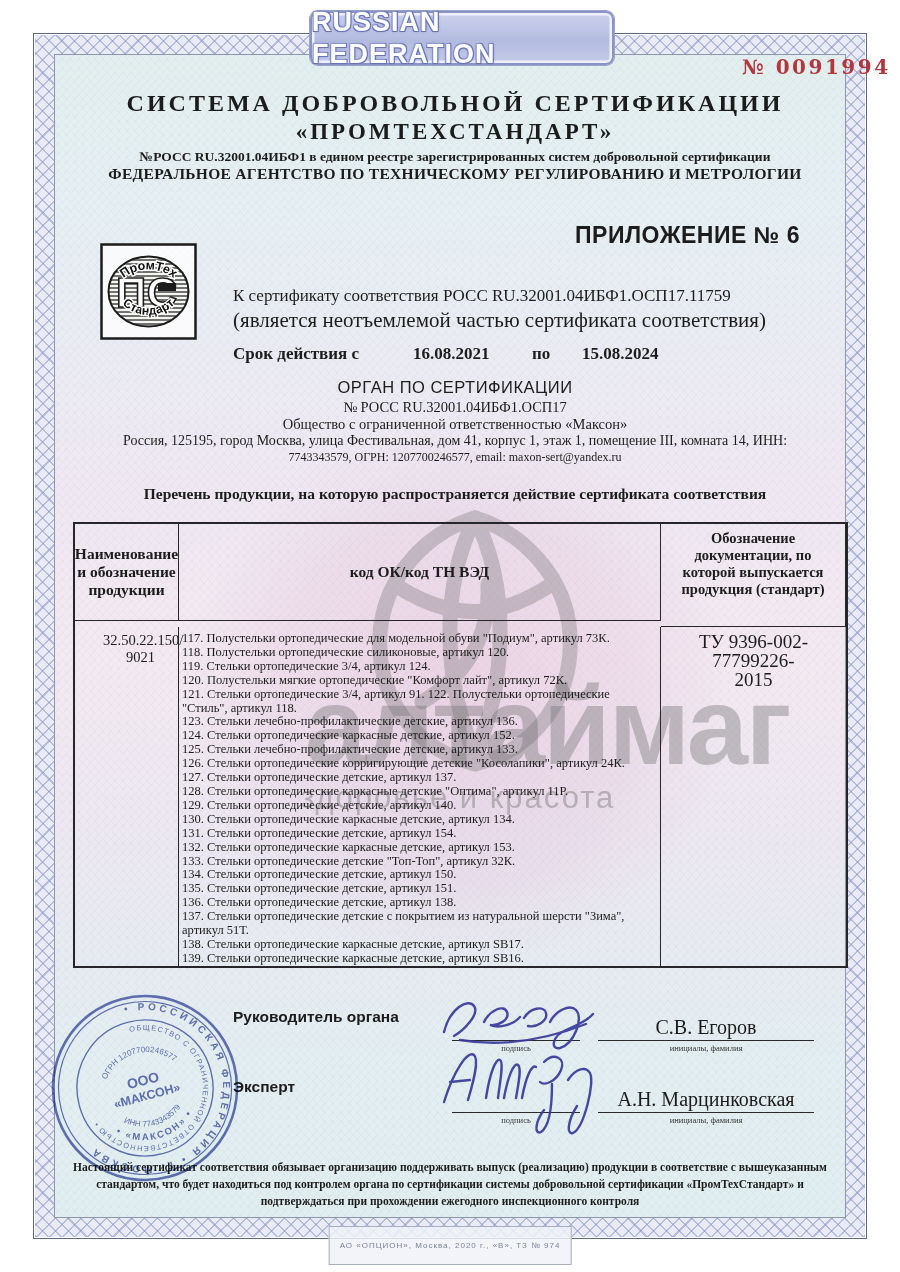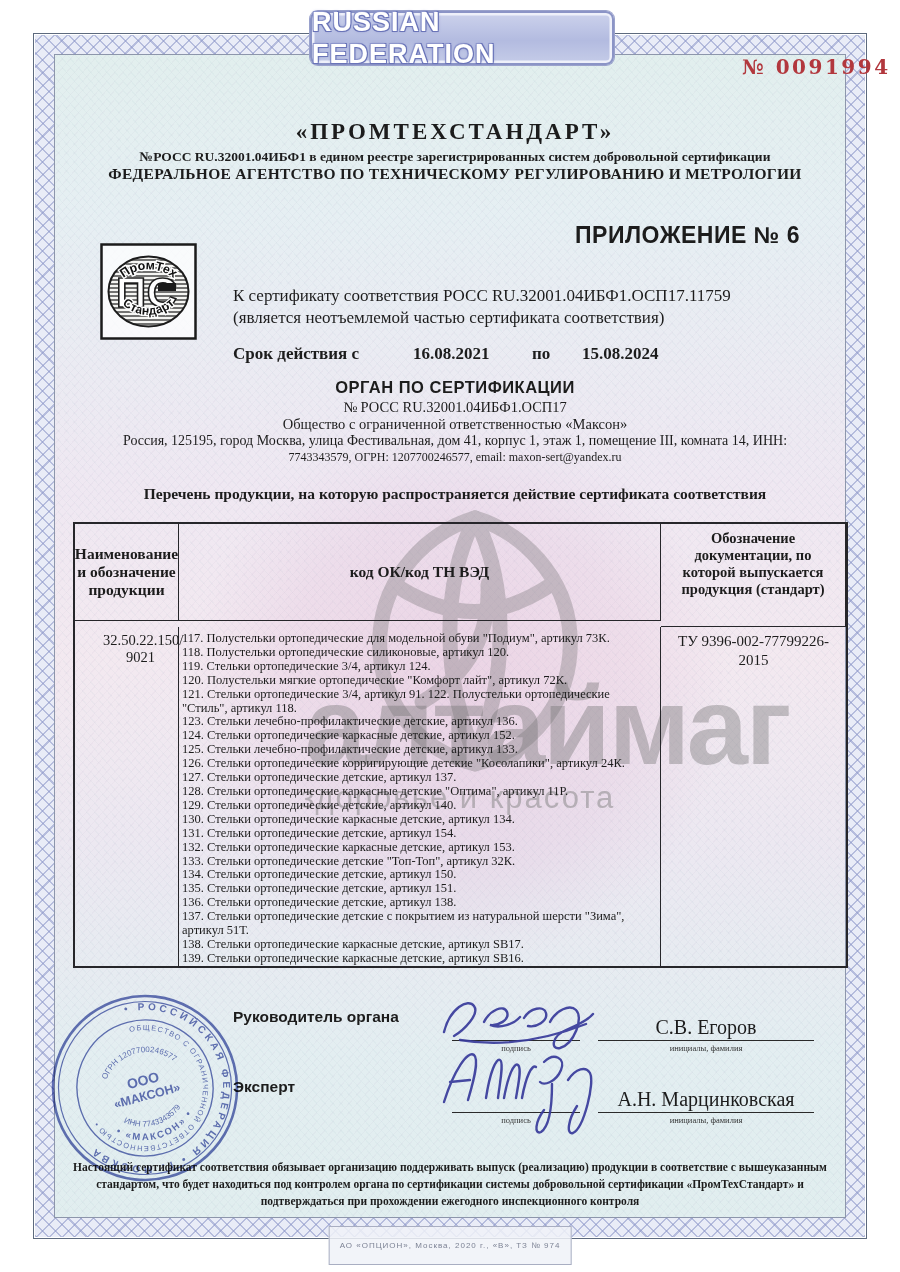--- a/index.html
+++ b/index.html
@@ -31,49 +31,49 @@
   .centercol{position:absolute;left:60px;width:790px;text-align:center;z-index:2;}
   .t-sys1{top:90px;font-size:24px;font-weight:bold;letter-spacing:3px;}
   .t-sys2{top:119px;font-size:23px;font-weight:bold;letter-spacing:3px;}
   .t-reg{top:149px;font-size:13.5px;font-weight:bold;}
   .t-agency{top:165px;font-size:15.5px;font-weight:bold;letter-spacing:.3px;}
   
   .t-appendix{top:222px;font-family:"Liberation Sans", sans-serif;font-weight:bold;font-size:23px;letter-spacing:.5px;left:150px;width:650px;text-align:right;}
   .logo{position:absolute;left:100px;top:243px;z-index:2;}
   .line-abs{position:absolute;z-index:2;}
   .t-cert1{left:233px;top:286px;font-size:17px;}
-  .t-cert2{left:233px;top:308px;font-size:17px;}
+  .t-cert2{left:233px;top:308px;font-size:21px;}
   .validity{left:233px;top:344px;font-size:17px;font-weight:bold;}
   .validity span{position:absolute;top:0;white-space:nowrap;}
   .v-label{left:0;}
   .v-from{left:180px;}
   .v-po{left:299px;}
   .v-to{left:349px;}
   
-  .t-organ{top:378px;font-family:"Liberation Sans", sans-serif;font-weight:bold;font-size:16.5px;letter-spacing:.5px;}
+  .t-organ{top:378px;font-family:"Liberation Sans", sans-serif;font-weight:normal;font-size:16.5px;letter-spacing:.5px;}
   .t-orgnum{top:399px;font-size:14.5px;}
   .t-orgname{top:416px;font-size:14.5px;}
   .t-addr1{top:433px;font-size:14px;}
   .t-addr2{top:450px;font-size:12px;}
   .t-caption{top:485px;font-size:15.5px;font-weight:bold;}
   
   .ptable{position:absolute;left:73px;top:522px;width:771px;z-index:2;border:2px solid #26262a;
      display:grid;grid-template-columns:104px 482px 1fr;background:transparent;}
   .cell{border-right:1.5px solid #26262a;}
   .cell:last-child{border-right:none;}
   .hcell{border-bottom:1.5px solid #26262a;height:96px;display:flex;align-items:center;justify-content:center;
      font-weight:bold;text-align:center;}
   .h1{font-size:15.5px;padding:0 8px;}
   .h2{font-size:15.5px;}
   .h2 .inwrap{max-width:330px;}
   .h3{font-size:14.5px;align-items:flex-start;padding:6px 6px 0 6px;}
   .bcell{min-height:334px;}
   .b1{font-size:14.5px;text-align:center;padding-top:5px;line-height:17px;margin-left:28px;}
   .b2{font-size:12.5px;line-height:13.9px;padding:5px 4px 0 3px;}
-  .b3{font-size:15px;text-align:center;padding-top:5px;line-height:19px;}
+  .b3{font-size:19px;text-align:center;padding-top:5px;line-height:19px;}
   .item{margin:0;}
   
   .wm-brand{position:absolute;left:305px;top:662px;z-index:1;font-family:"Liberation Sans", sans-serif;
      font-weight:bold;font-size:110px;letter-spacing:-2px;color:rgba(110,110,110,.38);}
   .wm-tagline{position:absolute;left:300px;top:780px;z-index:1;font-family:"Liberation Sans", sans-serif;
      font-size:31px;letter-spacing:2px;color:rgba(130,130,130,.5);}
   .wm-flower{position:absolute;left:330px;top:492px;z-index:1;opacity:.32;}
   
   .role{position:absolute;left:233px;z-index:2;font-family:"Liberation Sans", sans-serif;font-weight:bold;font-size:15.5px;}
   .sigline{position:absolute;height:0;border-top:1.2px solid #2a2a2a;z-index:2;}
@@ -108,20 +108,21 @@
     </g>
   </svg>
   <div class="wm-brand">алтаймаг</div>
   <div class="wm-tagline">здоровье и красота</div>
 
   <div class="badge">
     <span class="badge-text">RUSSIAN FEDERATION</span>
   </div>
   <div class="doc-number">№ 0091994</div>
 
+  <div class="centercol t-sys1">СИСТЕМА ДОБРОВОЛЬНОЙ СЕРТИФИКАЦИИ</div>
   <div class="centercol t-sys2">«ПРОМТЕХСТАНДАРТ»</div>
   <div class="centercol t-reg">№РОСС RU.32001.04ИБФ1 в едином реестре зарегистрированных систем добровольной сертификации</div>
   <div class="centercol t-agency">ФЕДЕРАЛЬНОЕ АГЕНТСТВО ПО ТЕХНИЧЕСКОМУ РЕГУЛИРОВАНИЮ И МЕТРОЛОГИИ</div>
 
   <svg class="logo" width="97" height="97" viewBox="0 0 97 97">
     <defs>
       <pattern id="lhatch" width="4" height="4" patternUnits="userSpaceOnUse">
         <rect width="4" height="4" fill="#f5f5f2"></rect>
         <line x1="0" y1="1" x2="4" y2="1" stroke="#2a2a2a" stroke-width="1.3"></line>
       </pattern>

